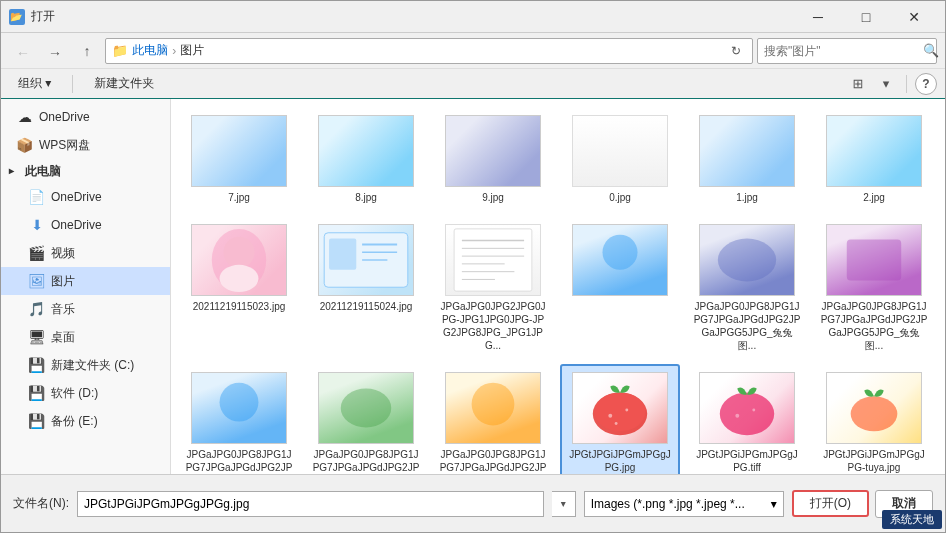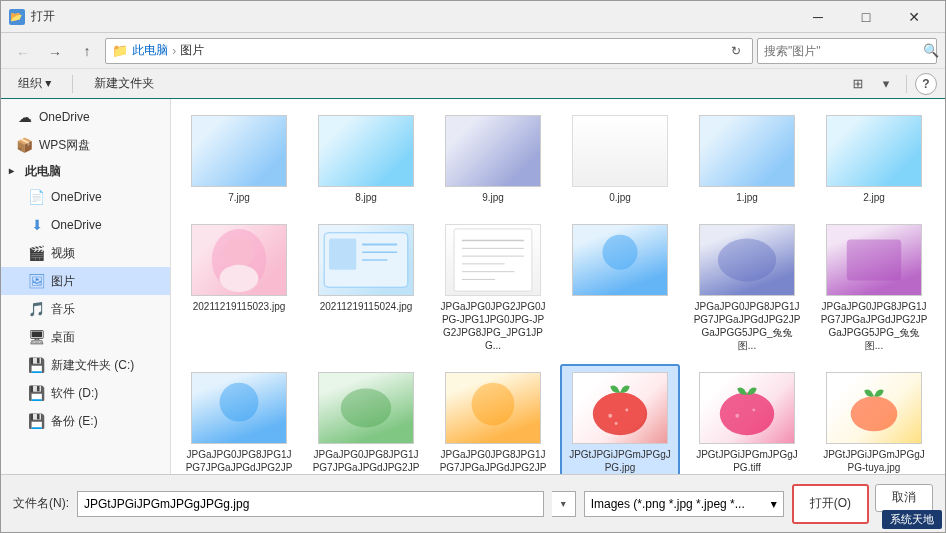--- a/index.html
+++ b/index.html
@@ -290,38 +290,39 @@
       padding: 0 6px;
       font-size: 12px;
       display: flex; align-items: center; justify-content: space-between;
       cursor: pointer;
     }
     .bottom-buttons {
       display: flex;
       gap: 6px;
     }
     .open-btn {
-      height: 40px;
+      height: 27px;
       padding: 0 16px;
       background: white;
       border: 2px solid #e05050;
       border-radius: 3px;
       cursor: pointer;
       font-size: 12px;
       color: #333;
     }
     .cancel-btn {
       height: 28px;
       padding: 0 16px;
       background: white;
       border: 1px solid #aaa;
       border-radius: 3px;
       cursor: pointer;
       font-size: 12px;
       color: #333;
+      font-weight: bold;
     }
 
     
     .watermark {
       position: fixed;
       bottom: 4px;
       right: 4px;
       background: #1a3a6e;
       color: white;
       font-size: 11px;

